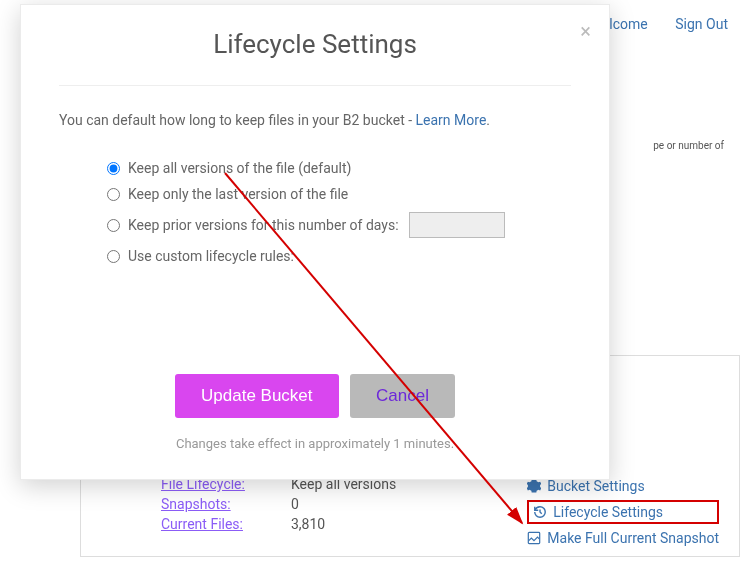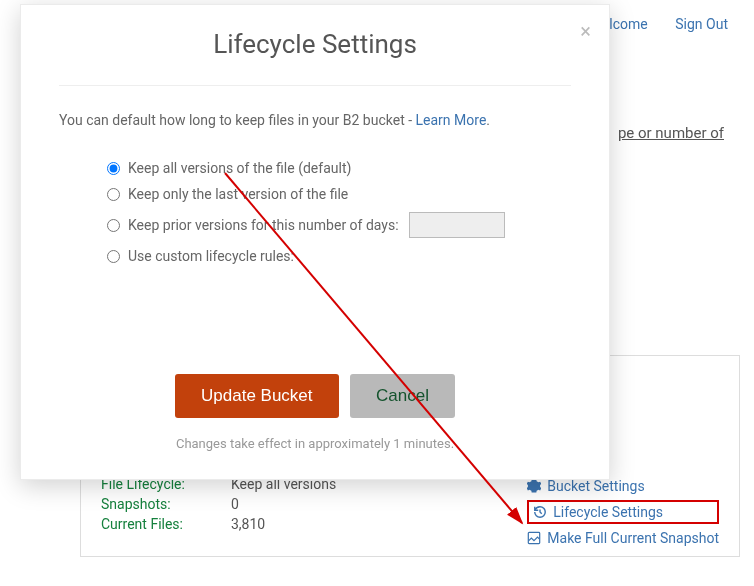--- a/index.html
+++ b/index.html
@@ -17,47 +17,48 @@
   .top-links {
     position: absolute;
     top: 16px;
     right: 26px;
     font-size: 14px;
     color: #3b73af;
   }
   .top-links a { color: #3b73af; text-decoration: none; margin-left: 24px; cursor: pointer;}
   .top-text-peek {
     position: absolute;
-    top: 124px;
+    top: 140px;
     right: 30px;
     color: #555;
-    font-size: 15px;
+    font-size: 10px;
     text-align: left;
-    text-decoration: underline;
   }
 
   
   .card {
     position: absolute;
     left: 80px;
     top: 355px;
     width: 660px;
     border: 1px solid #ddd;
     padding: 120px 20px 20px 20px;
     background: #fff;
   }
   .detail-row {
     display: flex;
     margin-bottom: 4px;
     font-size: 14px;
   }
   .detail-label {
     width: 120px;
-    color: #15803d;
+    color: #8b5cf6;
     text-align: left;
+    margin-left: 60px;
+    text-decoration: underline;
   }
   .detail-value {
     color: #555;
     margin-left: 10px;
   }
   .side-links {
     position: absolute;
     right: 20px;
     top: 122px;
     font-size: 14px;
@@ -139,22 +140,22 @@
   }
   .btn {
     display: inline-block;
     border: none;
     padding: 12px 26px;
     font-size: 17px;
     border-radius: 3px;
     cursor: pointer;
     margin: 0 4px;
   }
-  .btn-primary { background: #c2410c; color: #fff; }
-  .btn-secondary { background: #b9b9b9; color: #14532d; }
+  .btn-primary { background: #d946ef; color: #fff; }
+  .btn-secondary { background: #b9b9b9; color: #6d28d9; }
   .modal-note {
     text-align: center;
     color: #999;
     font-size: 13px;
     margin-top: 18px;
   }
 
   
   .arrow-overlay {
     position: absolute;

